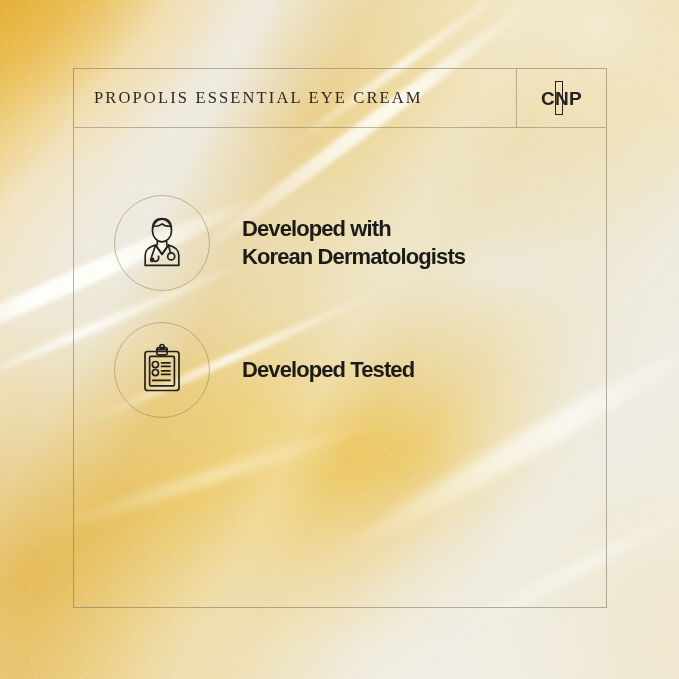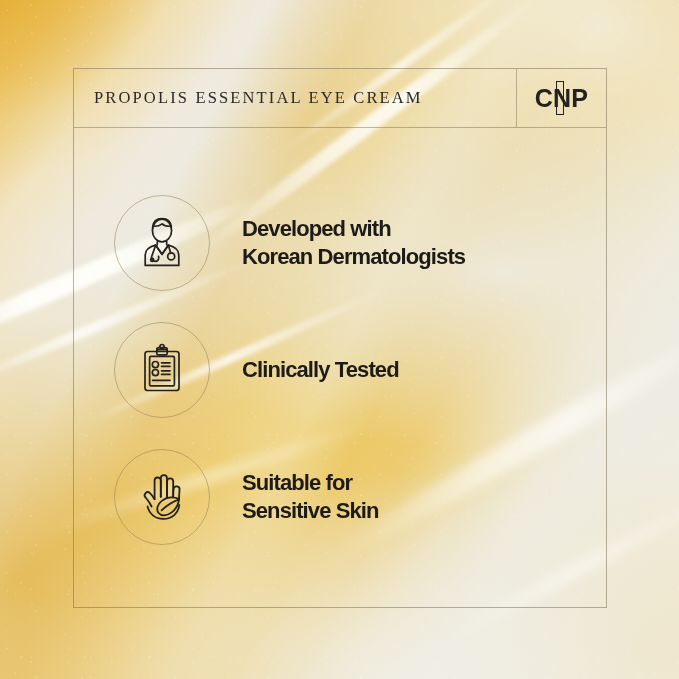--- a/index.html
+++ b/index.html
@@ -267,21 +267,21 @@
   }
 
   .logo-wrap {
     position: relative;
     display: inline-block;
     line-height: 1;
   }
   .logo-text {
     font-family: "Liberation Sans", sans-serif;
     font-weight: bold;
-    font-size: 25px;
+    font-size: 19px;
     letter-spacing: 0.3px;
     color: #23221e;
   }
   .logo-bar {
     position: absolute;
     left: 50%;
     top: 50%;
     width: 8px;
     height: 34px;
     margin-left: -6px;
@@ -413,41 +413,19 @@
             <circle cx="30" cy="6.6" r="2.1"></circle>
 
             <circle cx="23.4" cy="24.6" r="3.1"></circle>
             <circle cx="23.4" cy="32.6" r="3.1"></circle>
 
             <path d="M29.6 22.8h8.4M29.6 26.4h8.4"></path>
             <path d="M29.6 30.8h8.4M29.6 34.4h8.4"></path>
             <path d="M20.6 40.4h17.4"></path>
           </svg>
         </div>
-        <div class="feature-text">Clinically Tested</div>
+        <div class="feature-text">Developed Tested</div>
       </div>
 
-      <div class="feature-row row-3">
-        <div class="icon-circle">
-          <svg width="62" height="62" viewBox="0 0 62 62" fill="none" stroke="#23221e" stroke-width="1.8" stroke-linecap="round" stroke-linejoin="round">
-
-            <path d="M23.6 33.2V14.6a3.1 3.1 0 0 1 6.2 0v16.2"></path>
-            <path d="M29.8 30.8V12.2a3.1 3.1 0 0 1 6.2 0v19.4"></path>
-            <path d="M36 31.6V15.4a3.1 3.1 0 0 1 6.2 0v15.6"></path>
-
-            <path d="M42.2 31c0-3.9 0.1-6.6 0.4-8.2a3 3 0 0 1 5.9 1.1c-0.2 3.4-0.4 6.4-0.5 9"></path>
-
-            <path d="M23.6 33.2c-1.5-2.6-3-4.6-4.6-6.1a3.1 3.1 0 0 0-4.4 4.4c2.6 3 4.6 6 6 9"></path>
-
-            <path d="M16.6 40.5c1.4 7.2 7.3 12.4 15.6 12.4 9 0 15.3-5.6 16-13.9"></path>
-
-            <path d="M48.1 32.9c-6.4-2.4-12.6-1.6-17 1.7-4.7 3.5-6.2 9-3.5 12.4 2.7 3.4 8.5 3.1 13.1-0.6 4.3-3.4 6.9-8.4 7.4-13.5z"></path>
-
-            <path d="M47.5 33.6c-6 2.2-11.6 5.6-16.9 10.7"></path>
-          </svg>
-        </div>
-        <div class="feature-text">Suitable for
-Sensitive Skin</div>
-      </div>
 
     </div>
   </div>
 </div>
 
 </body></html>

